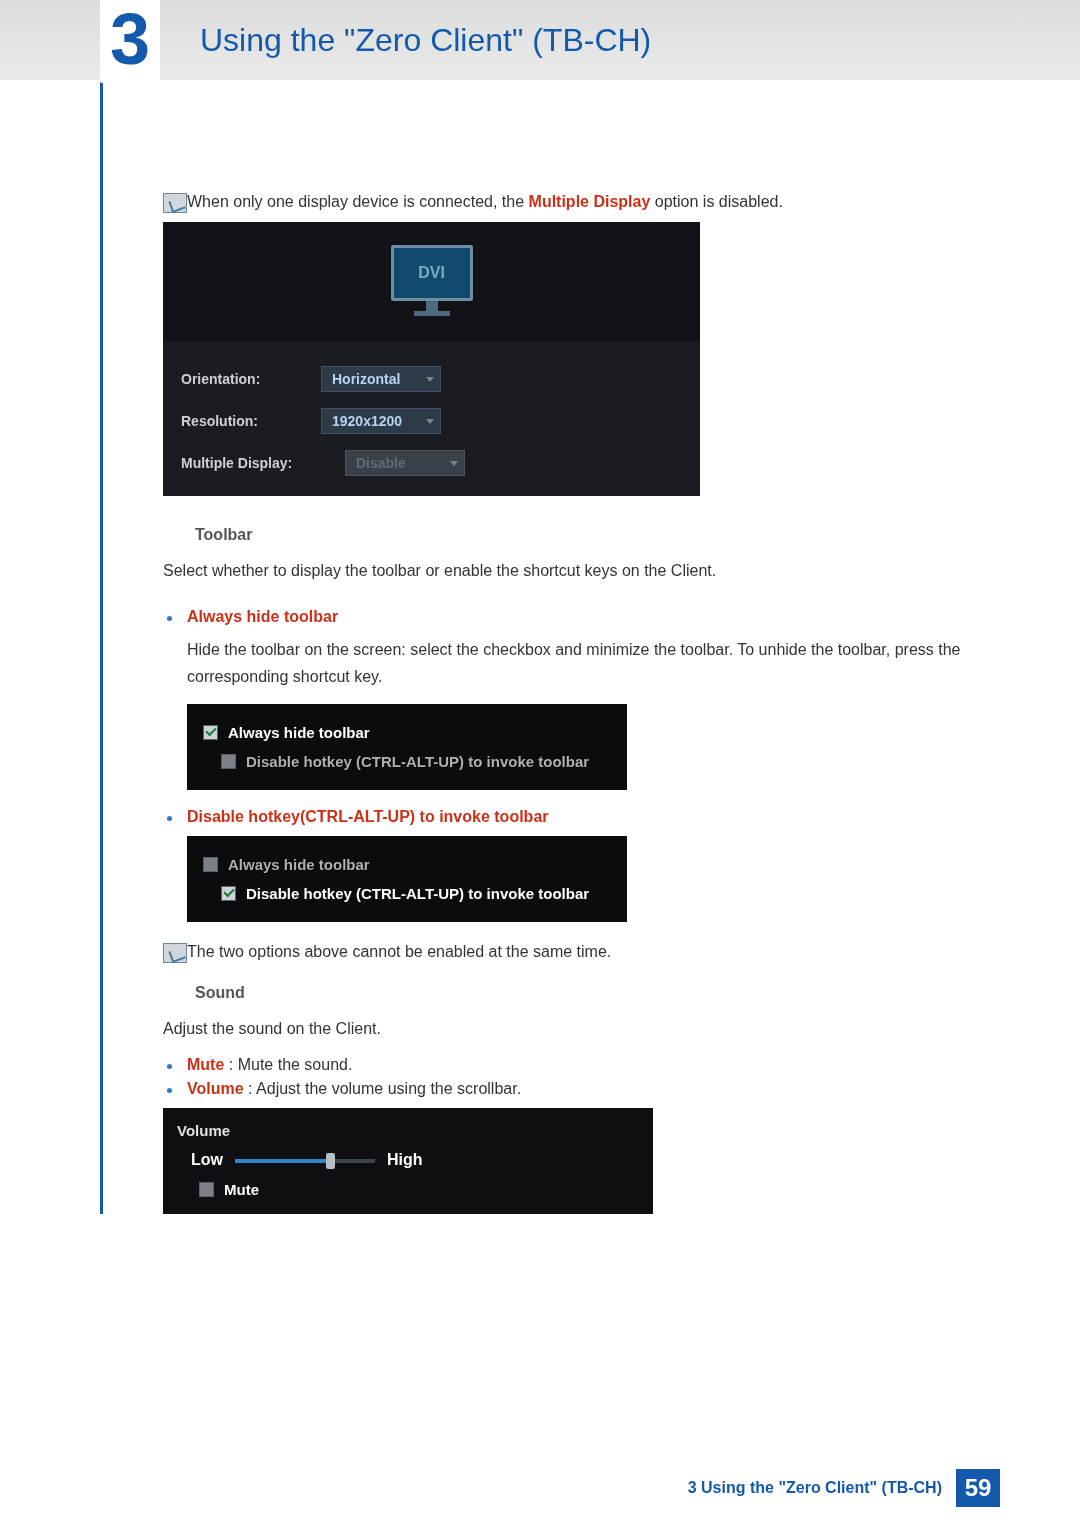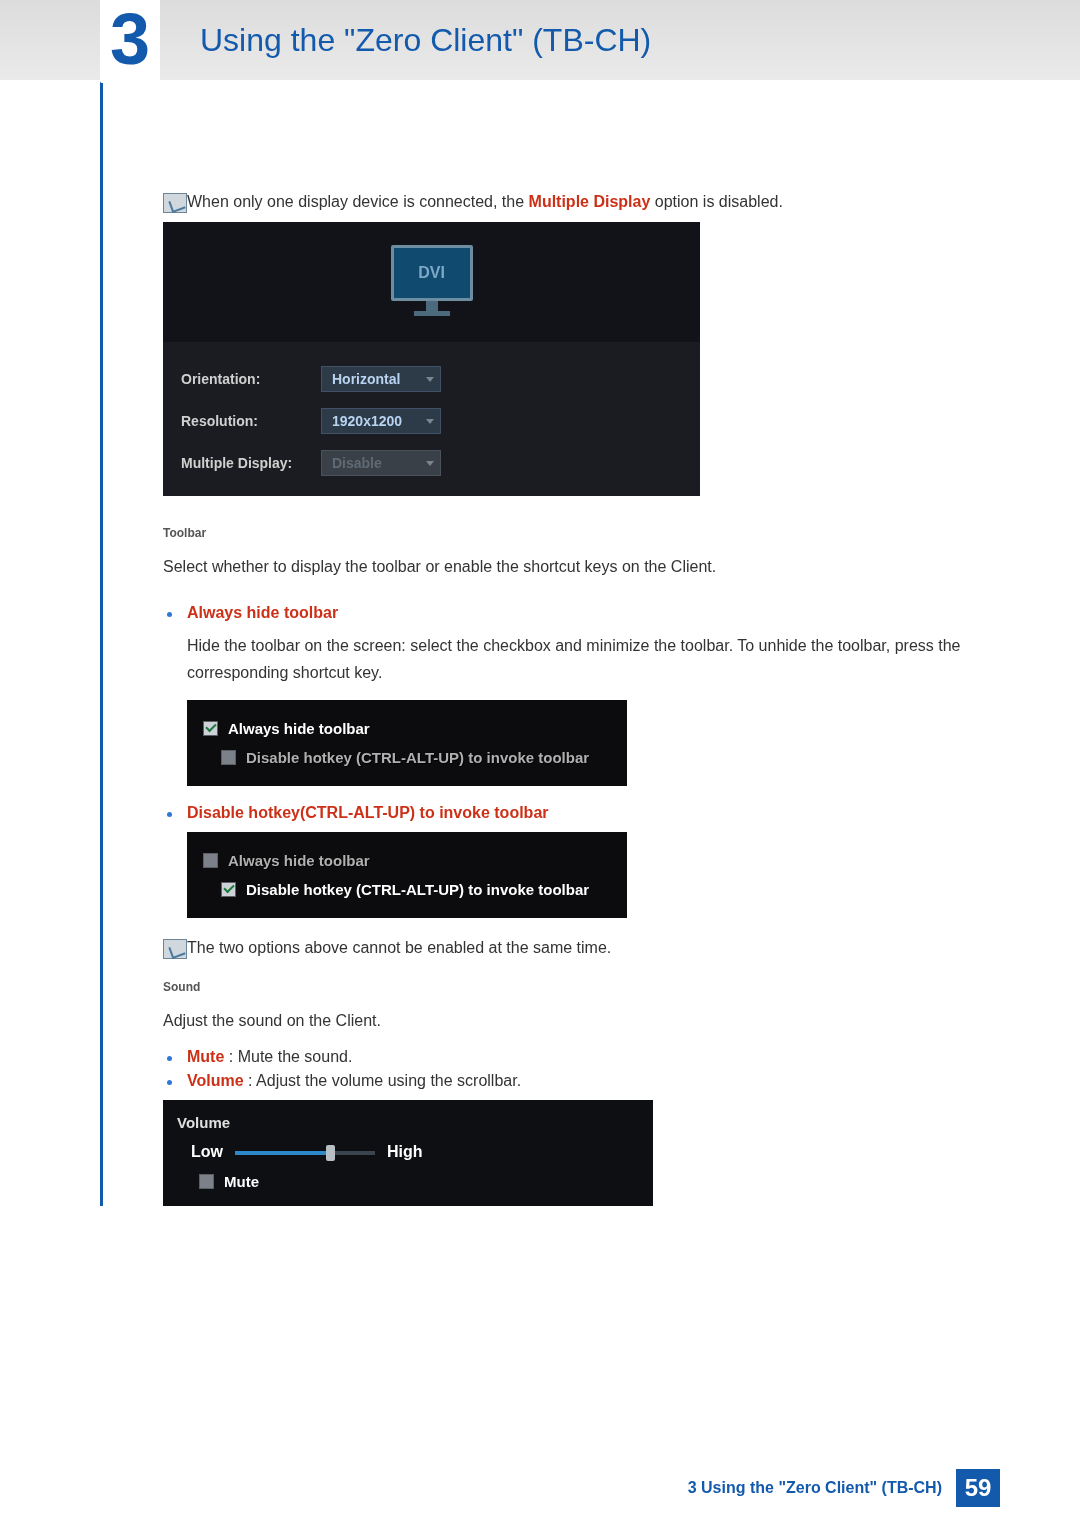--- a/index.html
+++ b/index.html
@@ -127,21 +127,21 @@
     margin: 0 auto;
   }
   .display-settings {
     padding: 24px 18px 20px 18px;
   }
   .setting-row {
     display: flex;
     align-items: center;
     margin-bottom: 16px;
   }
-  .setting-row:last-child { margin-bottom: 0; }
+  .setting-row:last-child { margin-bottom: 0; gap: 24px; }
   .setting-label {
     width: 140px;
     color: #d0d0d0;
     font-size: 14px;
     font-weight: bold;
   }
   .dropdown {
     width: 120px;
     height: 26px;
     background: #2d3a47;
@@ -160,24 +160,25 @@
     border-color: #4a525c;
   }
   .dropdown-arrow {
     width: 0; height: 0;
     border-left: 4px solid transparent;
     border-right: 4px solid transparent;
     border-top: 5px solid #7a8590;
   }
 
   .section-heading {
-    font-size: 12px;
+    font-size: 16px;
     font-weight: bold;
     color: #555;
     margin-bottom: 14px;
+    margin-left: 32px;
   }
   .section-body {
     font-size: 16px;
     color: #333;
     line-height: 1.6;
     margin-bottom: 24px;
   }
   .bullet-list {
     list-style: none;
     margin-left: 0;

